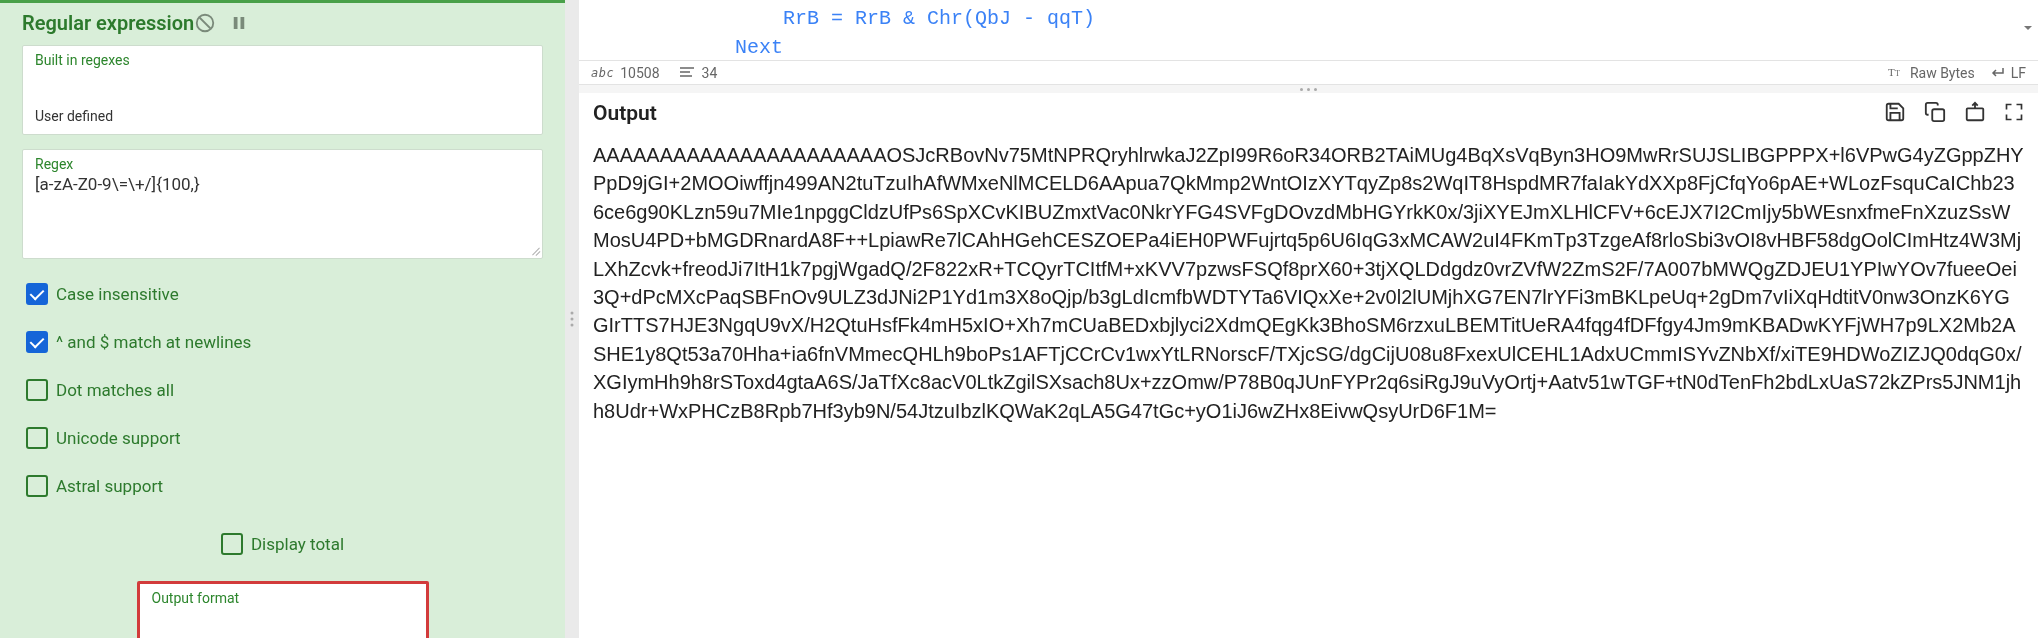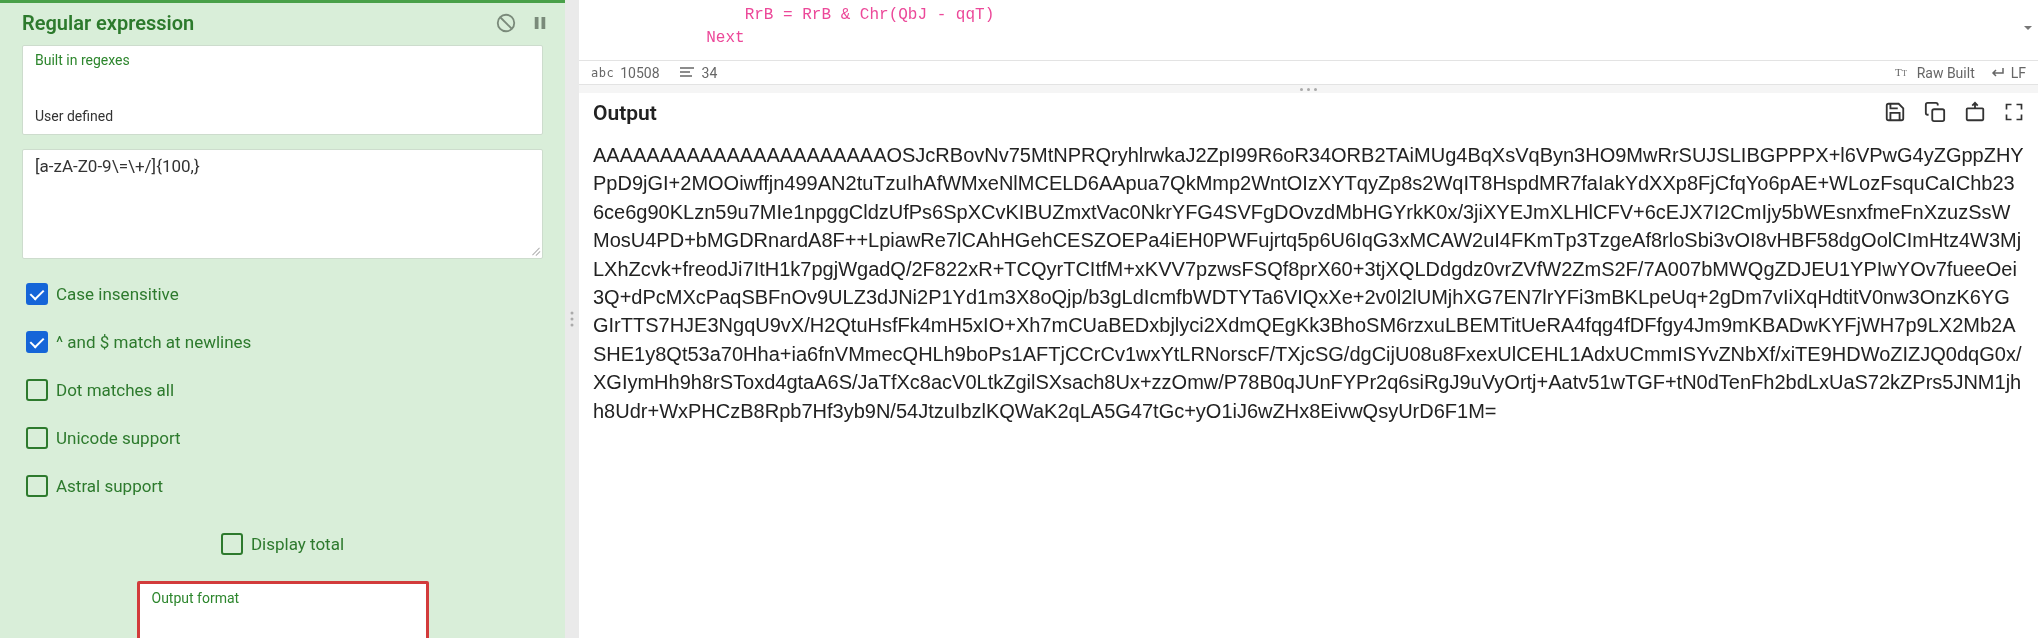--- a/index.html
+++ b/index.html
@@ -16,21 +16,20 @@
       width: 565px;
       background: #d9eed9;
       border-top: 3px solid #49a049;
       padding: 0;
       display: flex;
       flex-direction: column;
     }
     .panel-header {
       display: flex;
       align-items: center;
-      justify-content: space-between;
       padding: 8px 16px 10px 22px;
     }
     .panel-title {
       font-size: 20px;
       font-weight: 600;
       color: #2d7a2d;
     }
     .header-icons {
       display: flex;
       gap: 14px;
@@ -169,22 +168,22 @@
     }
     .right-panel {
       flex: 1;
       display: flex;
       flex-direction: column;
       overflow: hidden;
     }
     .code-area {
       padding: 4px 12px 2px 12px;
       font-family: Consolas, "Courier New", monospace;
-      font-size: 16px;
-      color: #ec4899;
+      font-size: 20px;
+      color: #3b82f6;
       white-space: pre;
       line-height: 1.45;
       position: relative;
       overflow: hidden;
       height: 60px;
     }
     .code-scrollbar {
       position: absolute;
       right: 2px;
       top: 0;
@@ -252,20 +251,21 @@
       color: #222;
       line-height: 1.42;
       overflow-wrap: break-word;
       word-break: break-all;
       overflow: hidden;
     }
     .mono-small {
       font-family: Consolas, monospace;
       font-size: 12px;
       letter-spacing: 0.5px;
+      font-style: italic;
     }
   </style>
 </head>
 <body>
 
 <div class="left-panel">
   <div class="panel-header">
     <span class="panel-title">Regular expression</span>
     <div class="header-icons">
       <span class="icon-btn">
@@ -283,20 +283,21 @@
     </div>
   </div>
 
   <div class="panel-body">
     <div class="input-box">
       <span class="input-label">Built in regexes</span>
       <div class="input-value">User defined</div>
     </div>
 
     <div class="regex-box">
+      <span class="input-label">Regex</span>
       <div class="regex-value">[a-zA-Z0-9\=\+/]{100,}</div>
       <div class="resize-grip"></div>
     </div>
 
     <div class="options-row">
       <div class="checkbox-item">
         <span class="checkbox-box checked"></span>
         <span class="checkbox-label">Case insensitive</span>
       </div>
       <div class="checkbox-item">
@@ -371,21 +372,21 @@
       </div>
     </div>
     <div class="status-right">
       <div class="status-item">
         <span>
           <svg width="16" height="14" viewBox="0 0 16 14" fill="currentColor">
               <text x="0" y="12" font-size="11" font-family="serif">T</text>
               <text x="7" y="12" font-size="8" font-family="serif">T</text>
             </svg>
         </span>
-        <span>Raw Built</span>
+        <span>Raw Bytes</span>
       </div>
       <div class="status-item">
         <span>
           <svg width="14" height="12" viewBox="0 0 14 12" fill="none" stroke="currentColor" stroke-width="1.5">
               <path d="M12 2 L12 7 L3 7 M5 4 L2 7 L5 10"></path>
             </svg>
         </span>
         <span>LF</span>
       </div>
     </div>

